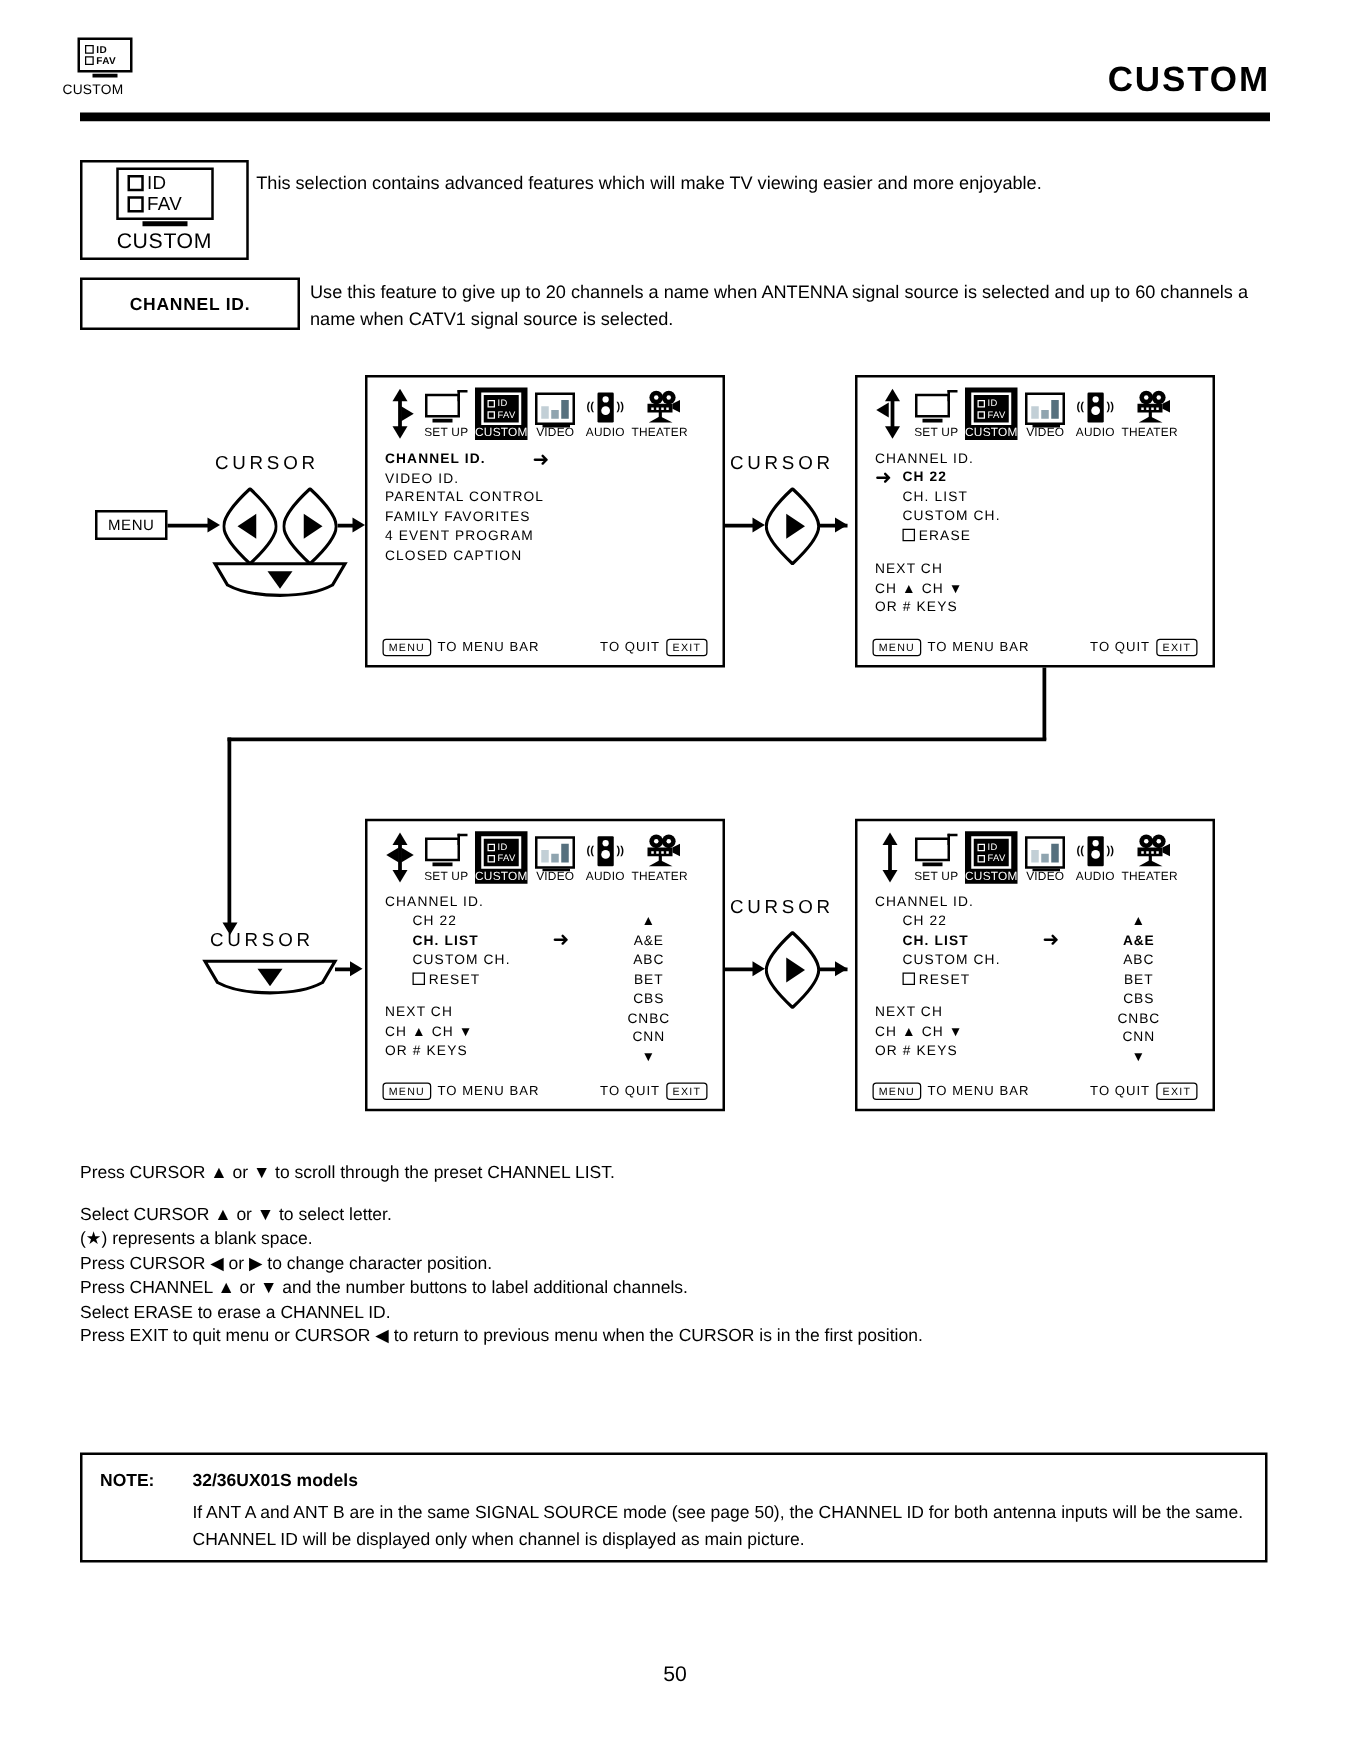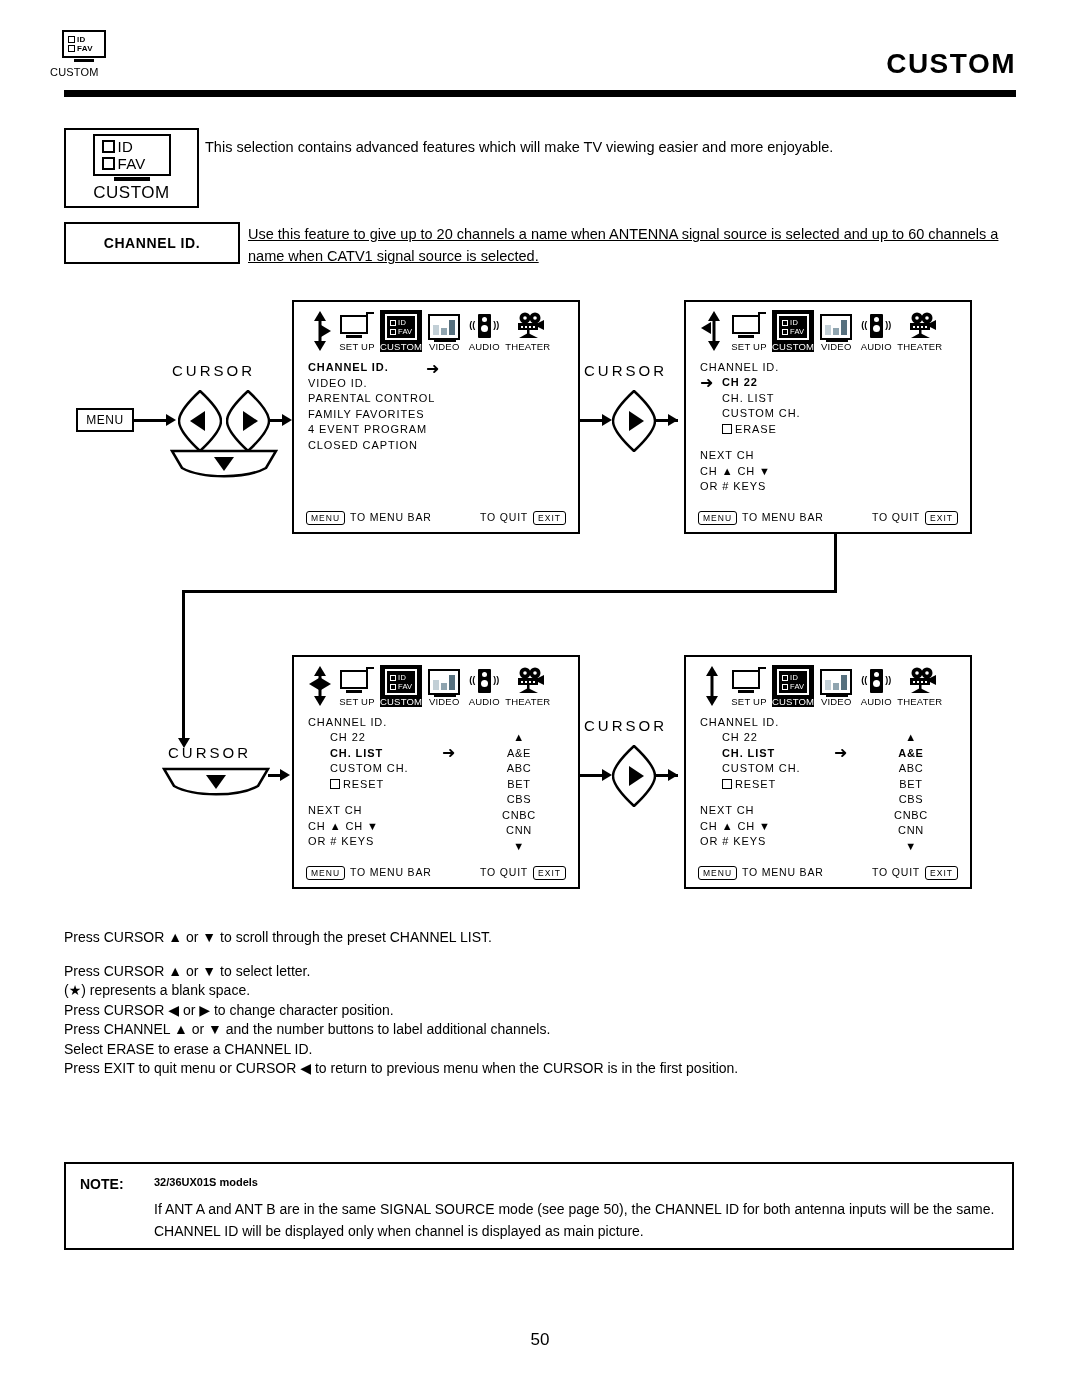--- a/index.html
+++ b/index.html
@@ -45,21 +45,21 @@
   #custom-badge .word { font-size:17px; letter-spacing:.5px; margin-top:2px; }
 
   #intro-text { position:absolute; left:205px; top:137px; width:800px; font-size:14.5px; line-height:20px; }
 
   #chid-badge {
     position:absolute; left:64px; top:222px; width:176px; height:42px;
     border:2.5px solid #000; background:#fff;
     display:flex; align-items:center; justify-content:center;
     font-size:14px; font-weight:bold; letter-spacing:.6px;
   }
-  #chid-text { position:absolute; left:248px; top:223px; width:765px; font-size:14.5px; line-height:22px;text-decoration:underline; }
+  #chid-text { position:absolute; left:248px; top:223px; width:765px; font-size:14.5px; line-height:22px; }
 
   
   .ln { position:absolute; background:#000; }
   .arrowR { position:absolute; width:0;height:0; border-top:6px solid transparent; border-bottom:6px solid transparent; border-left:10px solid #000; }
   .arrowD { position:absolute; width:0;height:0; border-left:6px solid transparent; border-right:6px solid transparent; border-top:10px solid #000; }
 
   
   .cursor-word { position:absolute; font-size:15px; letter-spacing:3px; }
   .menu-btn {
     position:absolute; border:2px solid #000; background:#fff;
@@ -123,21 +123,21 @@
   .osd-footer { position:absolute; left:12px; bottom:7px; right:12px; display:flex; align-items:center; justify-content:space-between; font-size:10.5px; letter-spacing:.8px; }
   .keycap { display:inline-block; border:1.5px solid #000; border-radius:3px; padding:1px 4px; font-size:8.5px; letter-spacing:1px; margin-right:5px; }
   .keycap.r { margin-right:0; margin-left:5px; }
 
   
   #body-text { position:absolute; left:64px; top:928px; width:950px; font-size:14px; line-height:19.5px; }
   #body-text .gap { height:14px; }
 
   #note-box { position:absolute; left:64px; top:1162px; width:950px; height:88px; border:2.5px solid #000; background:#fff; }
   #note-label { position:absolute; left:14px; top:12px; font-size:14px; font-weight:bold; }
-  #note-model { position:absolute; left:88px; top:12px; font-size:11px; font-weight:bold; }
+  #note-model { position:absolute; left:88px; top:12px; font-size:14px; font-weight:bold; }
   #note-body { position:absolute; left:88px; top:34px; width:845px; font-size:14px; line-height:22px; }
 
   #page-number { position:absolute; left:0; top:1330px; width:1080px; text-align:center; font-size:17px; }
 </style>
 </head>
 <body>
 
 <div id="header-band">
   <div id="corner-icon">
     <div class="scr">
@@ -702,21 +702,21 @@
       <div>
         <span>TO QUIT</span><span class="keycap r">EXIT</span>
       </div>
     </div>
   </div>
 </div>
 
 <div id="body-text">
   <div>Press CURSOR ▲ or ▼ to scroll through the preset CHANNEL LIST.</div>
   <div class="gap"></div>
-  <div>Press CURSOR ▲ or ▼ to select letter.</div>
+  <div>Select CURSOR ▲ or ▼ to select letter.</div>
   <div>(★) represents a blank space.</div>
   <div>Press CURSOR ◀ or ▶ to change character position.</div>
   <div>Press CHANNEL ▲ or ▼  and the number buttons to label additional channels.</div>
   <div>Select ERASE to erase a CHANNEL ID.</div>
   <div>Press EXIT to quit menu or CURSOR ◀ to return to previous menu when the CURSOR is in the first position.</div>
 </div>
 
 <div id="note-box">
   <div id="note-label">NOTE:</div>
   <div id="note-model">32/36UX01S models</div>

